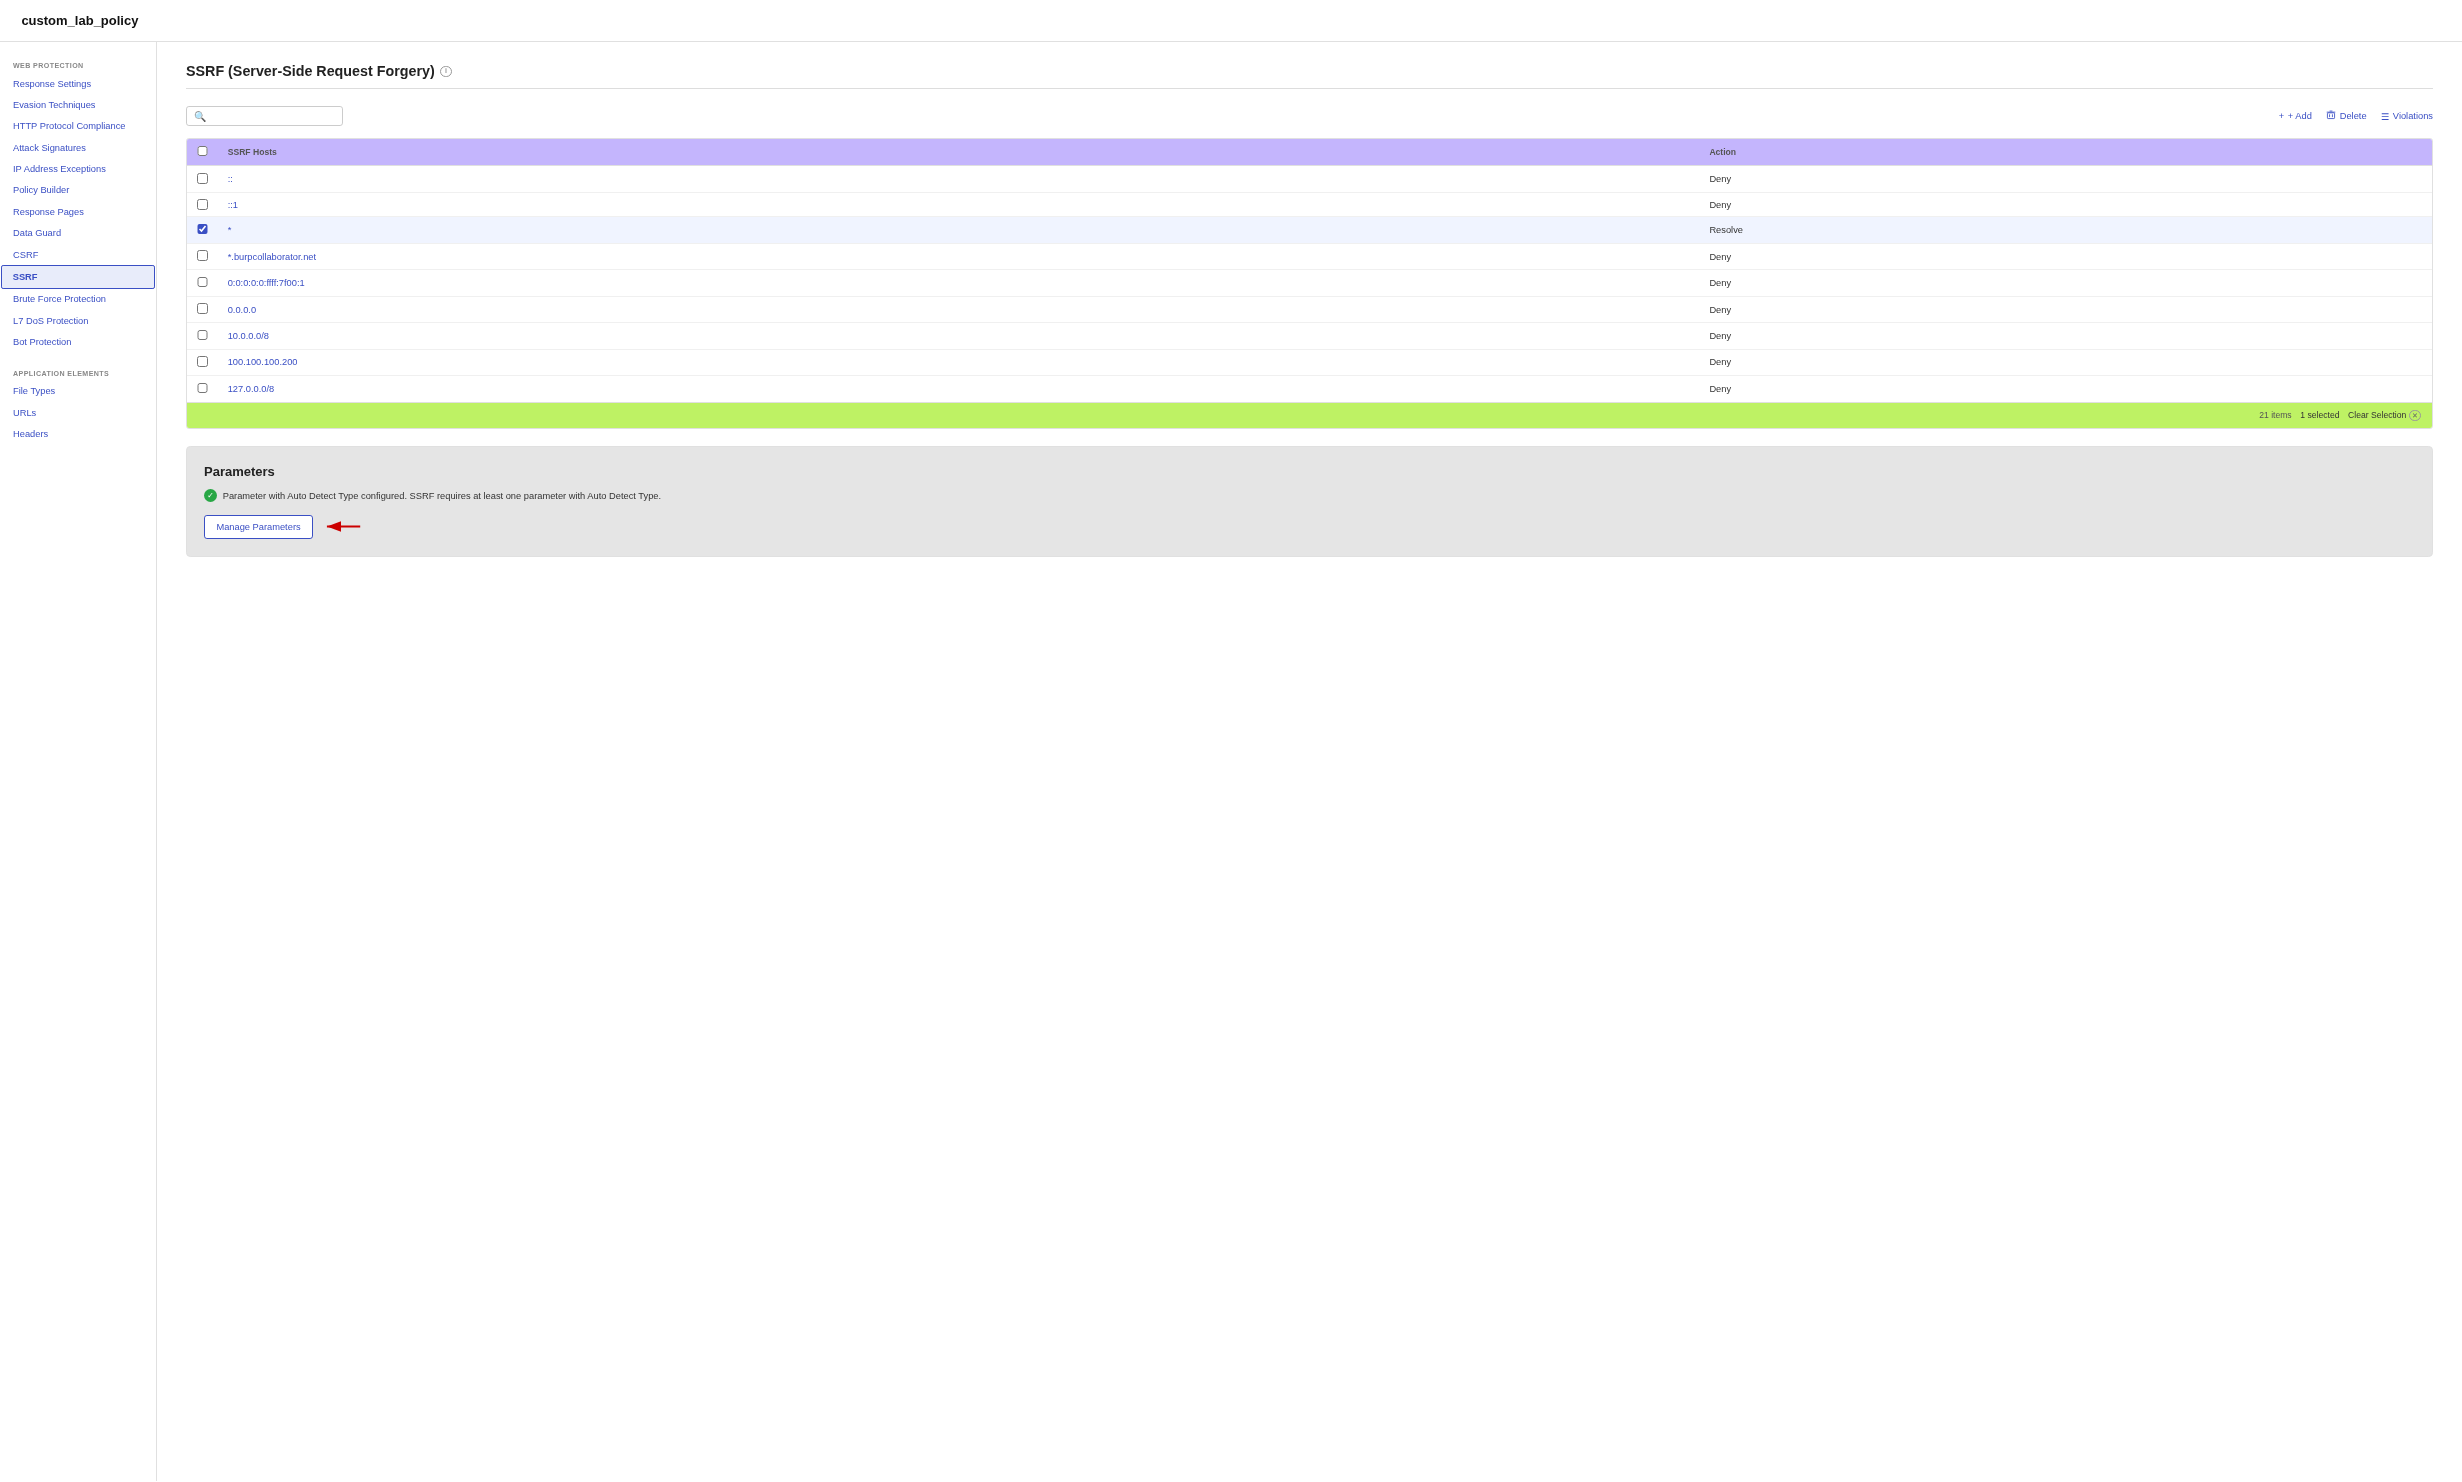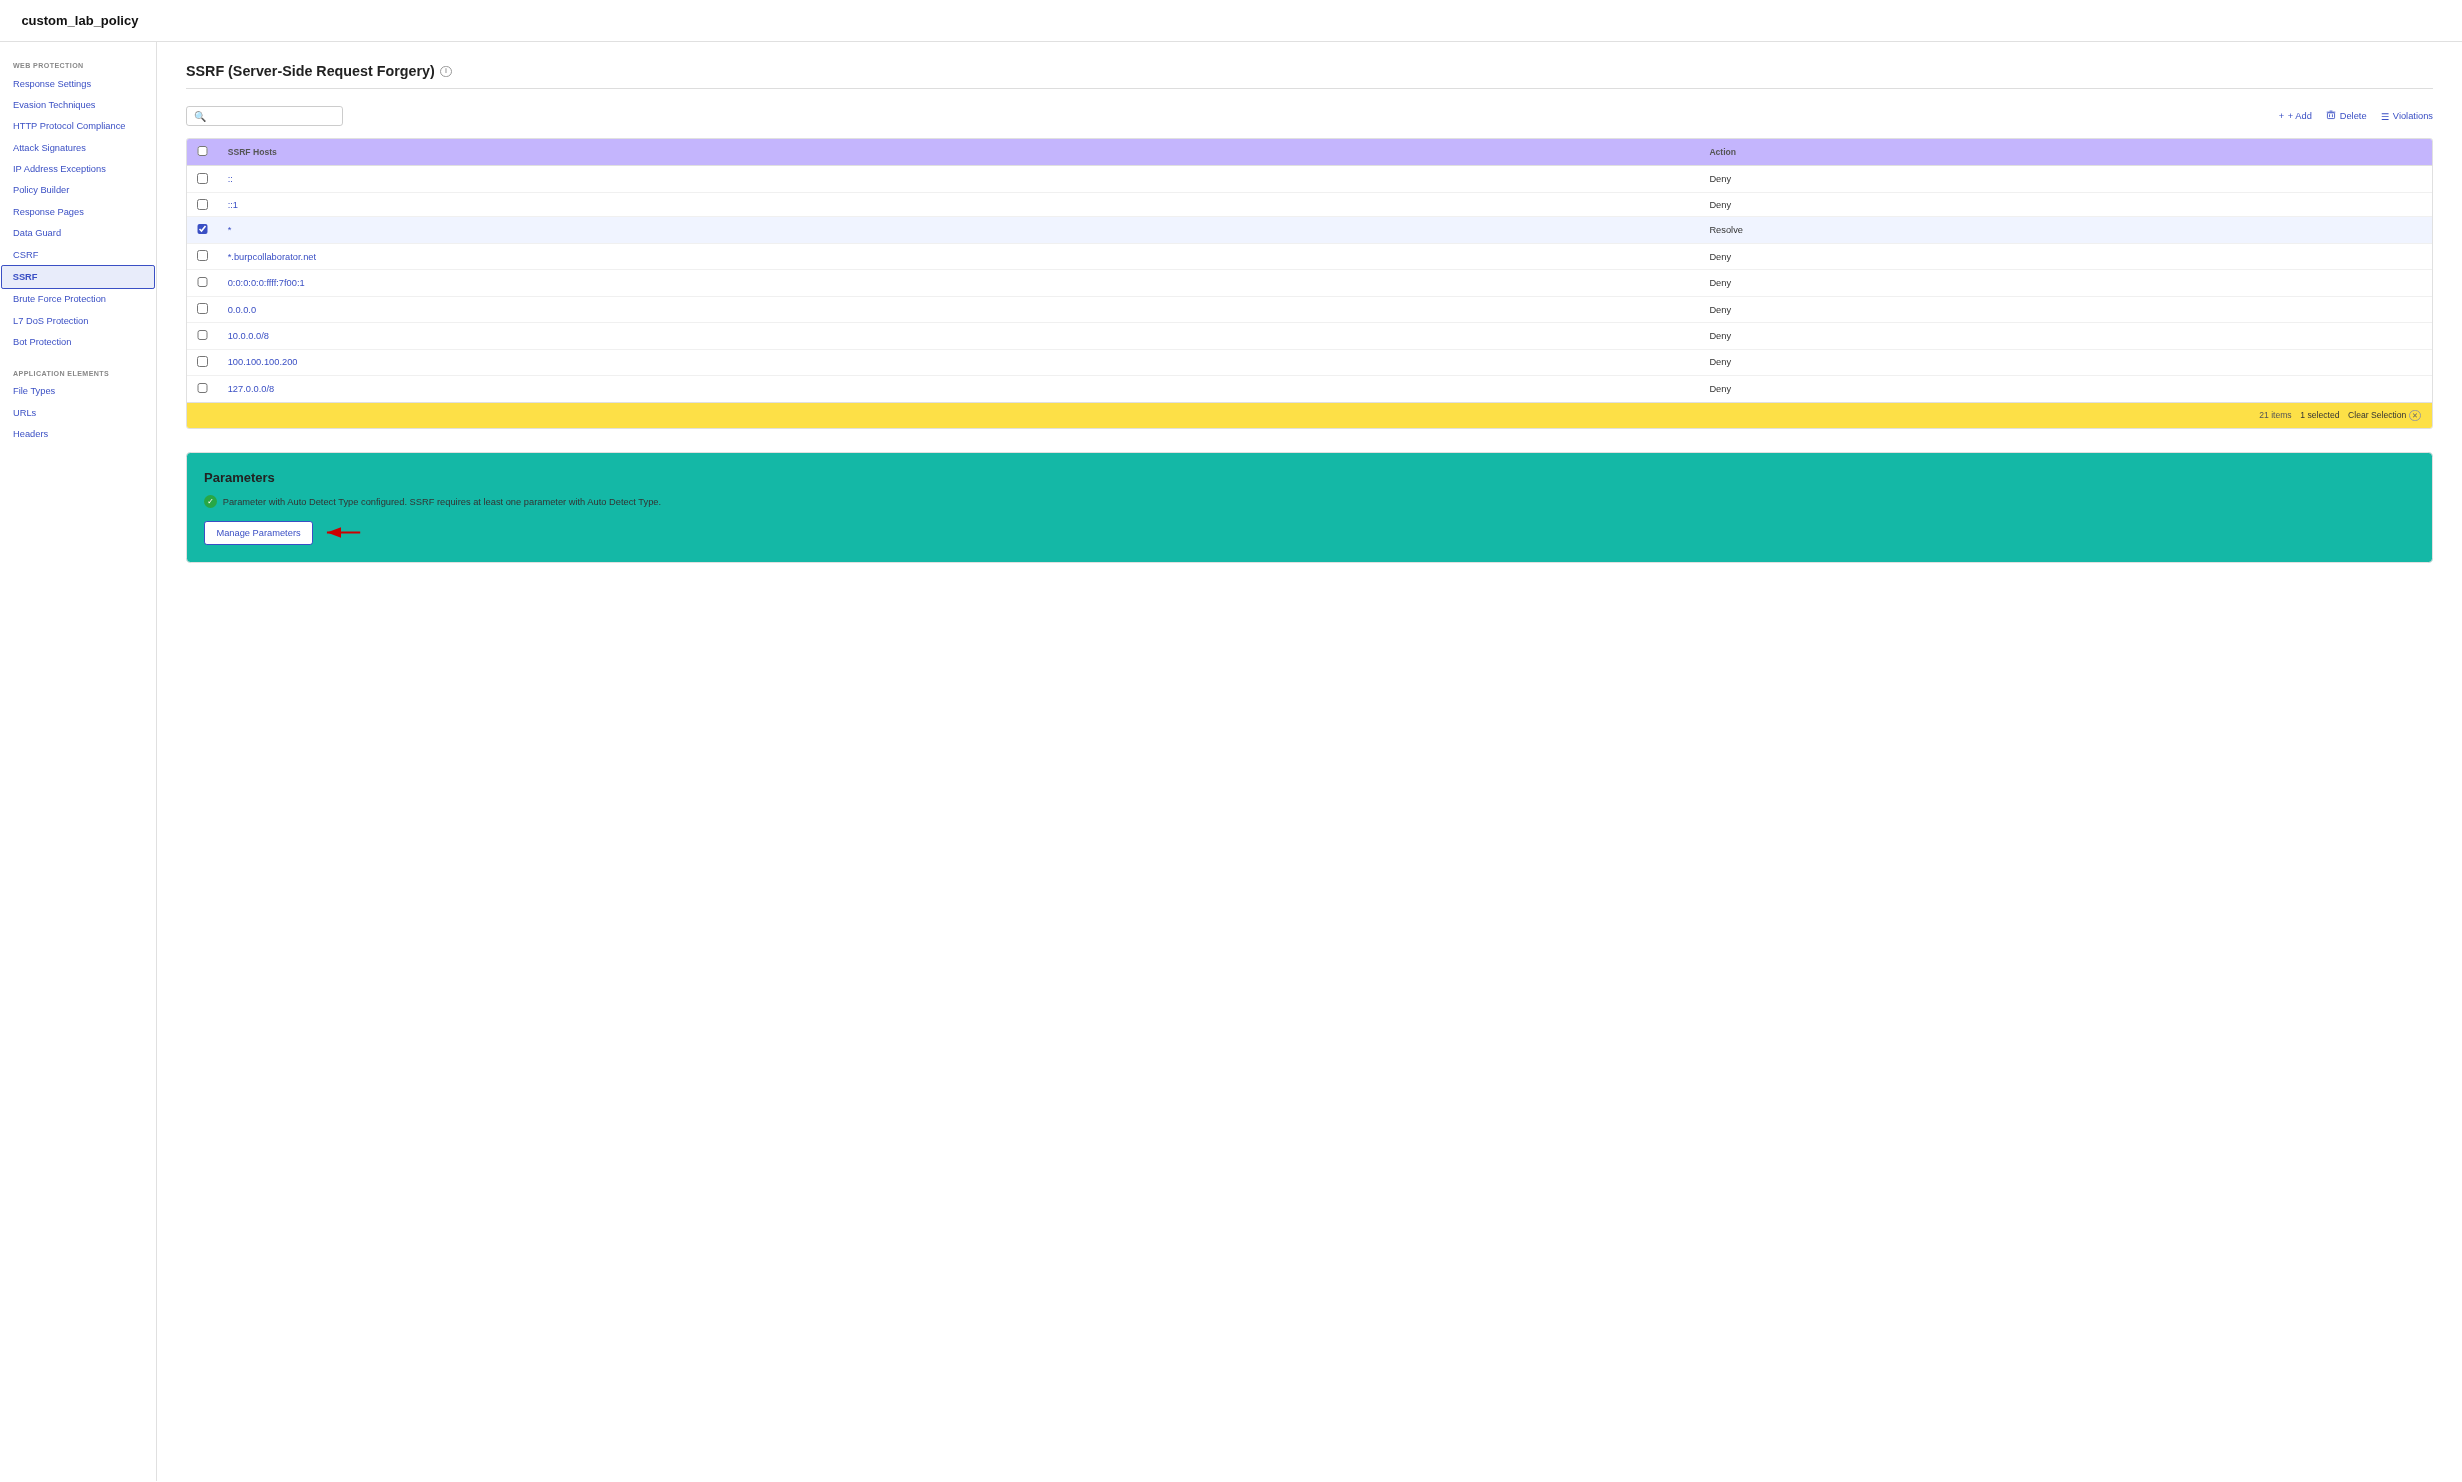--- a/index.html
+++ b/index.html
@@ -193,21 +193,21 @@
 
     .table-footer {
       display: flex;
       justify-content: flex-end;
       align-items: center;
       padding: 7.1px 11.4px;
       font-size: 8.6px;
       color: #555;
       gap: 8.6px;
       border-top: 0.7px solid #e0e0e0;
-      background: #fde047;
+      background: #bef264;
     }
 
     .clear-selection-btn {
       display: flex;
       align-items: center;
       gap: 2.9px;
       color: #333;
       cursor: pointer;
       font-size: 8.6px;
     }
@@ -219,25 +219,25 @@
       border: 0.7px solid #999;
       display: inline-flex;
       align-items: center;
       justify-content: center;
       font-size: 7.1px;
       color: #666;
     }
 
     
     .parameters-section {
-      margin-top: 23px;
+      margin-top: 17px;
       border: 0.7px solid #e0e0e0;
       border-radius: 4.3px;
       padding: 17px;
-      background: #14b8a6;
+      background: #e5e5e5;
     }
 
     .parameters-title {
       font-size: 13px;
       font-weight: 600;
       color: #222;
       margin-bottom: 10px;
     }
 
     .param-info {

